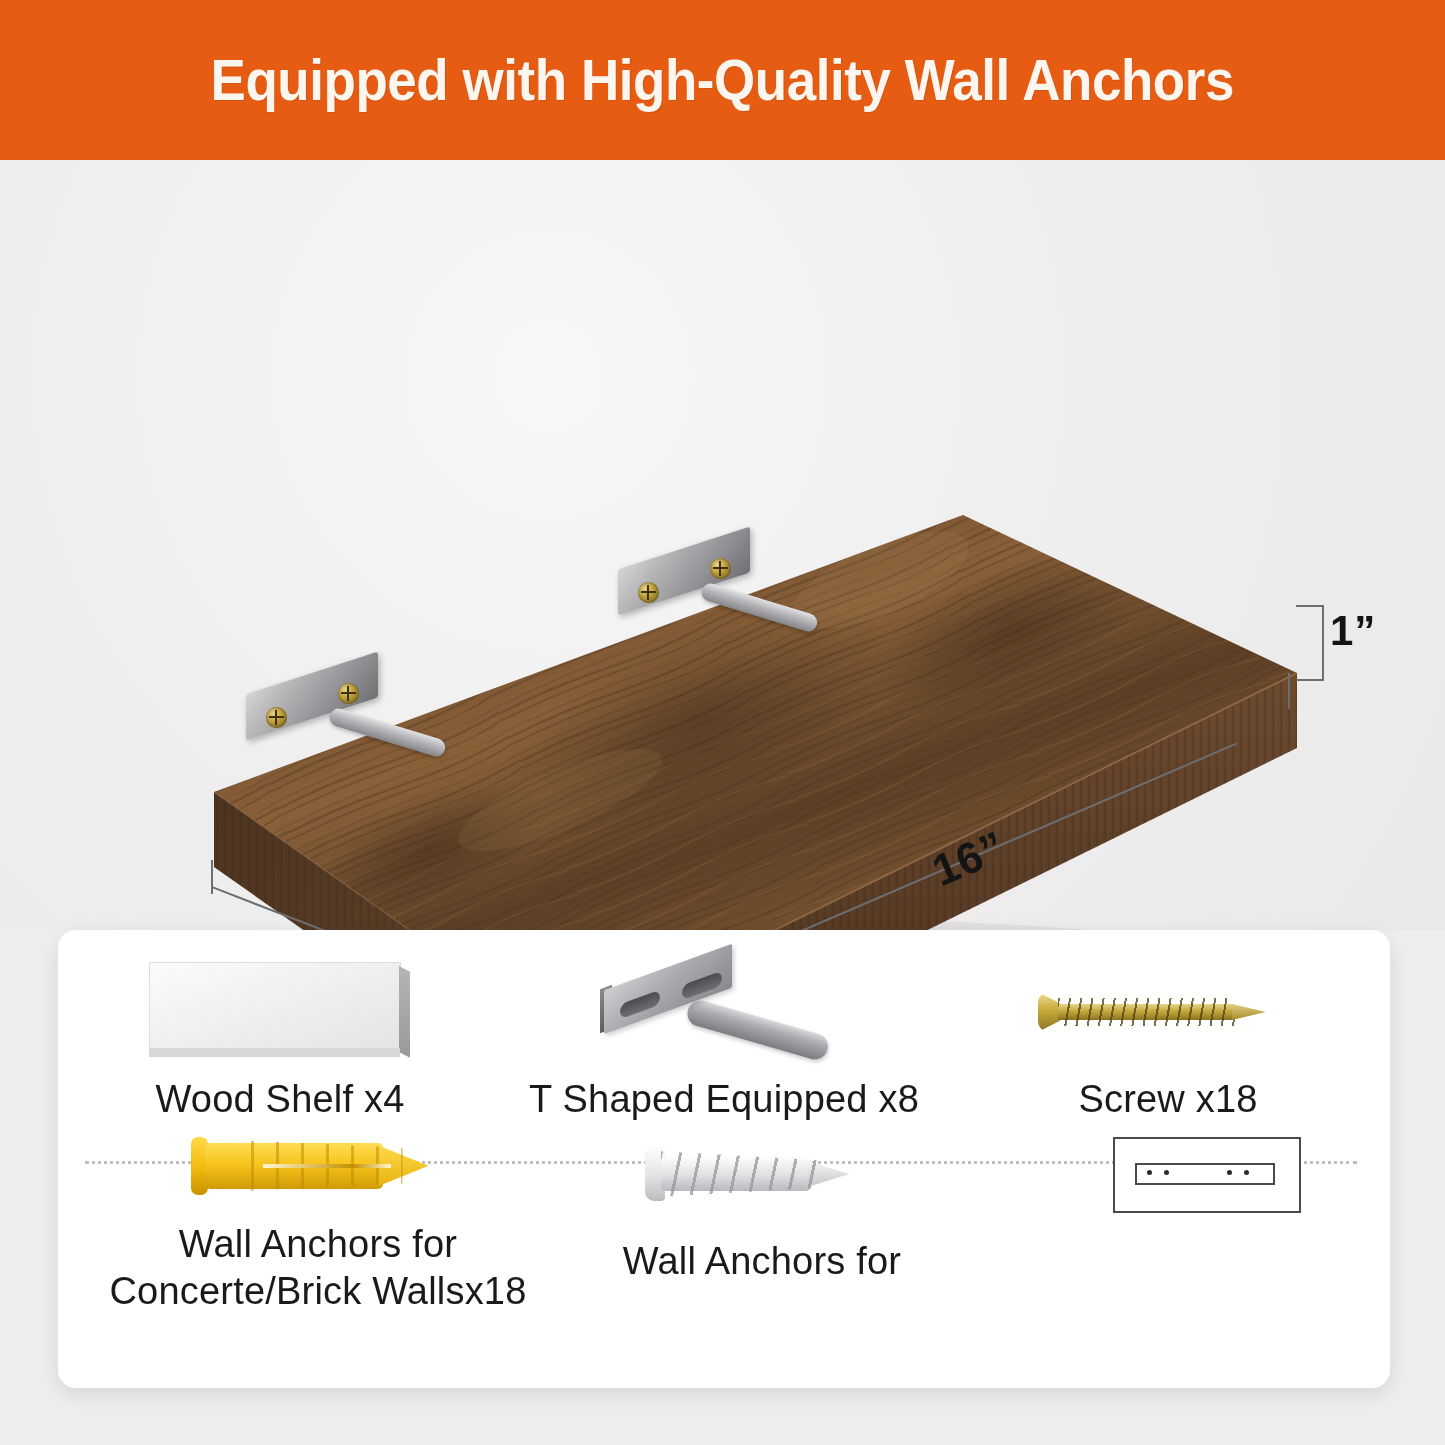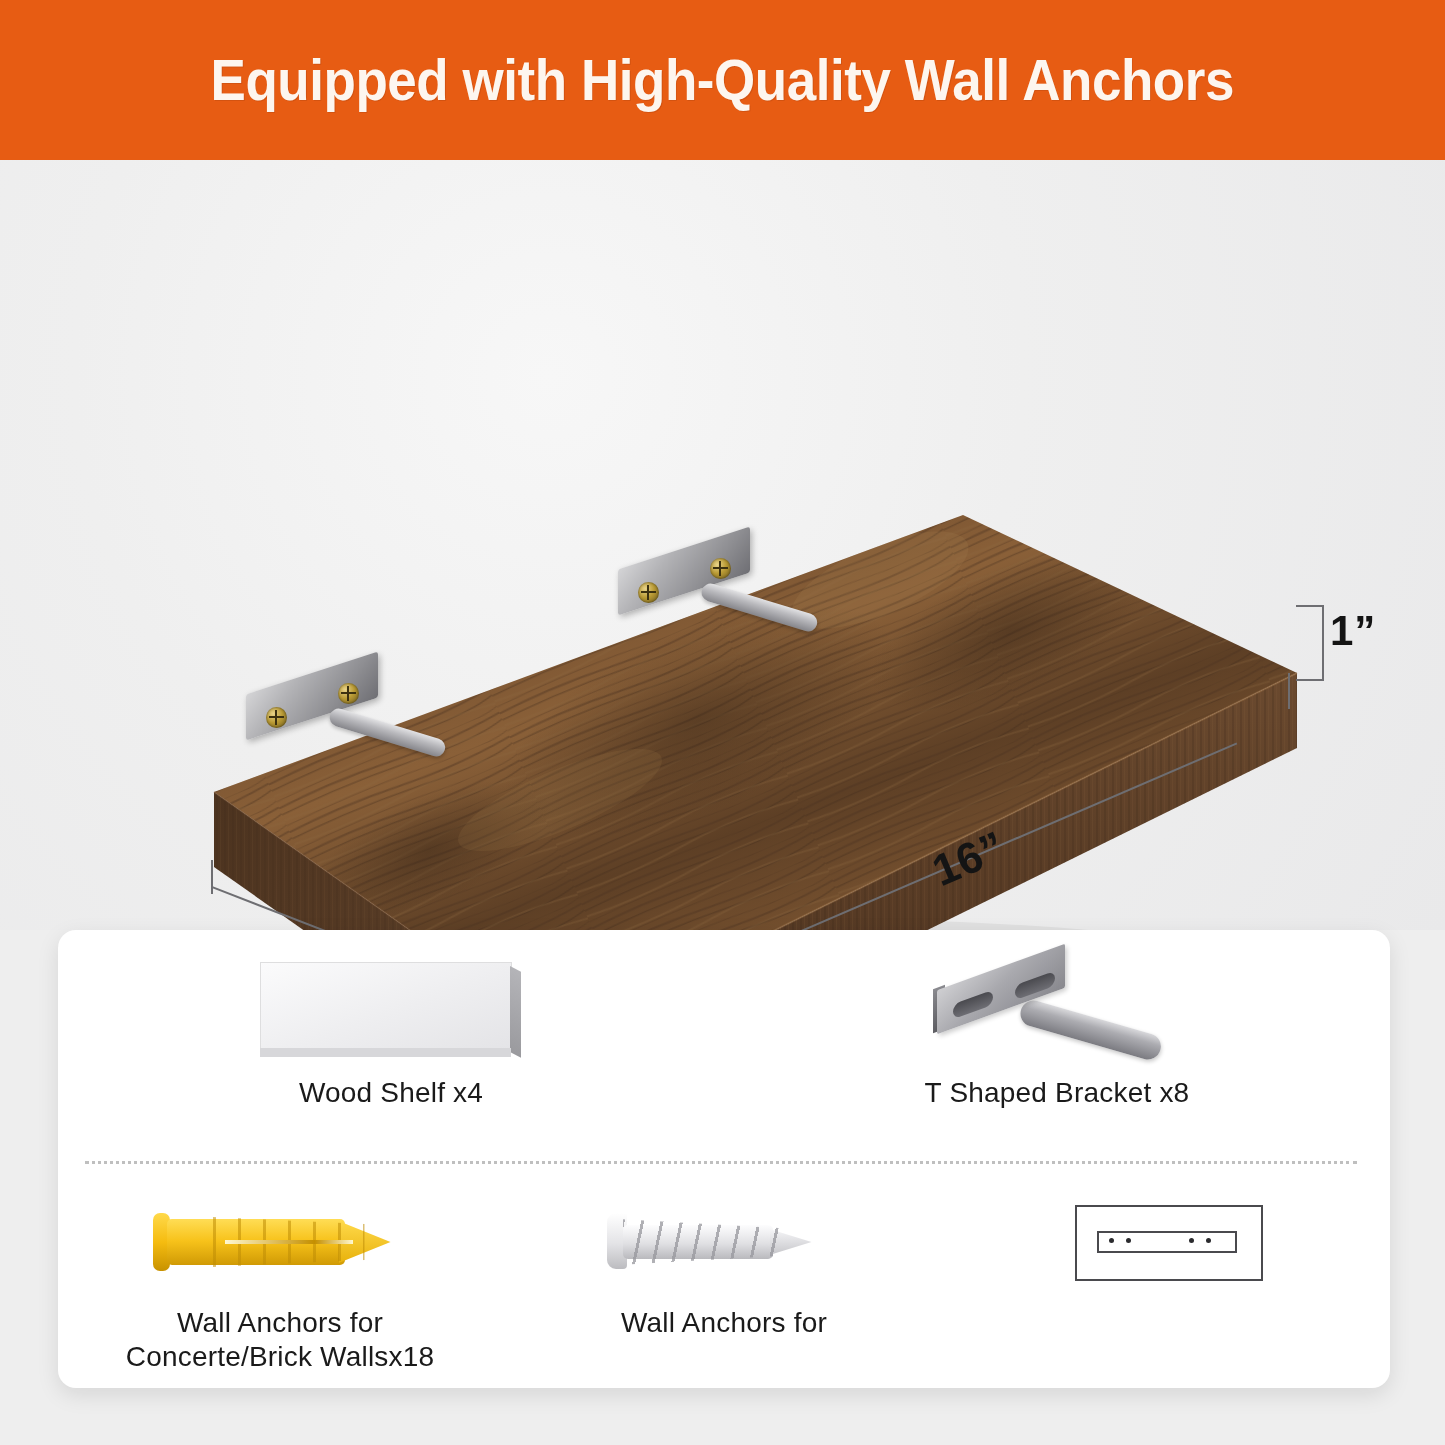--- a/index.html
+++ b/index.html
@@ -107,31 +107,31 @@
     box-shadow:0 7px 22px rgba(0,0,0,.10);
   }
   #parts-divider{
     position:absolute;left:85px;top:1161px;width:1272px;height:0;
     border-top:3px dotted #bfbfbf;
   }
   .parts-row{
     position:absolute;left:58px;width:1332px;display:flex;
   }
   #parts-row-1{top:956px;height:200px;}
-  #parts-row-2{top:1186px;height:196px;}
+  #parts-row-2{top:1118px;height:196px;padding-left:38px;}
   .part-cell{
     flex:1 1 0;display:flex;flex-direction:column;align-items:center;
   }
   .part-art{
     height:112px;width:100%;position:relative;
     display:flex;align-items:center;justify-content:center;
   }
   .part-label{
     margin-top:8px;text-align:center;line-height:1.22;
-    font-size:28px;color:#1a1a1a;letter-spacing:.2px;
+    font-size:38px;color:#1a1a1a;letter-spacing:.2px;
     font-family:"Liberation Sans", sans-serif;
   }
 
   
   #art-wood-shelf{position:relative;width:262px;height:100px;}
   #art-wood-shelf .top{
     position:absolute;left:0;top:0;width:250px;height:86px;
     background:linear-gradient(160deg,#fbfbfc 0%,#eeeef0 55%,#e4e4e7 100%);
     border:1px solid #dededf;
   }
@@ -392,23 +392,34 @@
   <div class="part-cell">
     <div class="part-art">
       <div id="art-bracket">
         <div class="b-edge"></div>
         <div class="b-rod"></div>
         <div class="b-plate"></div>
         <div class="b-slot s1"></div>
         <div class="b-slot s2"></div>
       </div>
     </div>
-    <div class="part-label">T Shaped Bracket x8</div>
-  </div>
-
+    <div class="part-label">T Shaped Equipped x8</div>
+  </div>
+
+  <div class="part-cell">
+    <div class="part-art">
+      <div id="art-screw">
+        <div class="s-head"></div>
+        <div class="s-shaft"></div>
+        <div class="s-threads"></div>
+        <div class="s-tip"></div>
+      </div>
+    </div>
+    <div class="part-label">Screw x18</div>
+  </div>
 </div>
 
 <div class="parts-row" id="parts-row-2">
 
   <div class="part-cell">
     <div class="part-art">
       <div id="art-anchor-yellow">
         <div class="y-collar"></div>
         <div class="y-body"></div>
         <div class="y-cone"></div>

